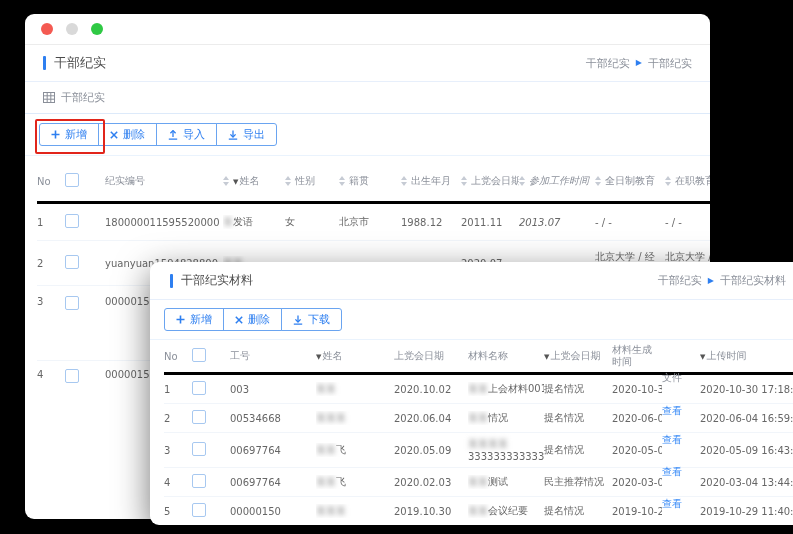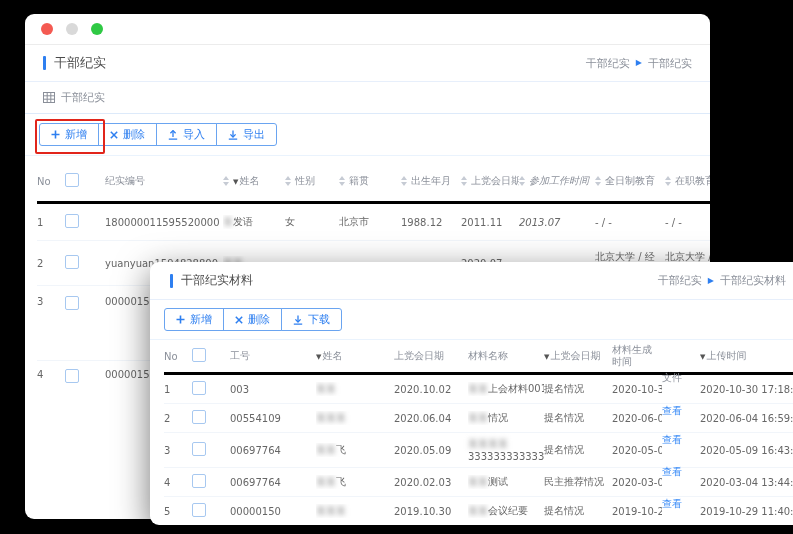--- a/index.html
+++ b/index.html
@@ -317,21 +317,21 @@
       <span class="c col-mat"><i class="masked">某某</i><i class="clearpart">上会材料001</i></span>
       <span class="c col-cat">提名情况</span>
       <span class="c col-gen">2020-10-30</span>
       <span class="c col-file"><span class="link">查看</span></span>
       <span class="c col-up">2020-10-30 17:18:12</span>
     </div>
 
     <div class="trow">
       <span class="c col-no">2</span>
       <span class="c col-cb"><span class="checkbox"></span></span>
-      <span class="c col-gh">00554109</span>
+      <span class="c col-gh">00534668</span>
       <span class="c col-name"><i class="masked">某某某</i></span>
       <span class="c col-date">2020.06.04</span>
       <span class="c col-mat"><i class="masked">某某</i><i class="clearpart">情况</i></span>
       <span class="c col-cat">提名情况</span>
       <span class="c col-gen">2020-06-04</span>
       <span class="c col-file"><span class="link">查看</span></span>
       <span class="c col-up">2020-06-04 16:59:51</span>
     </div>
 
     <div class="trow tall">

